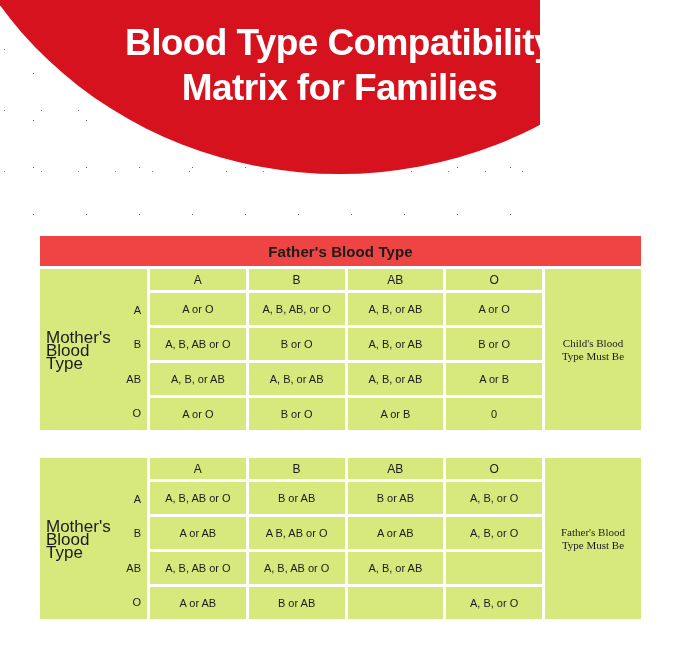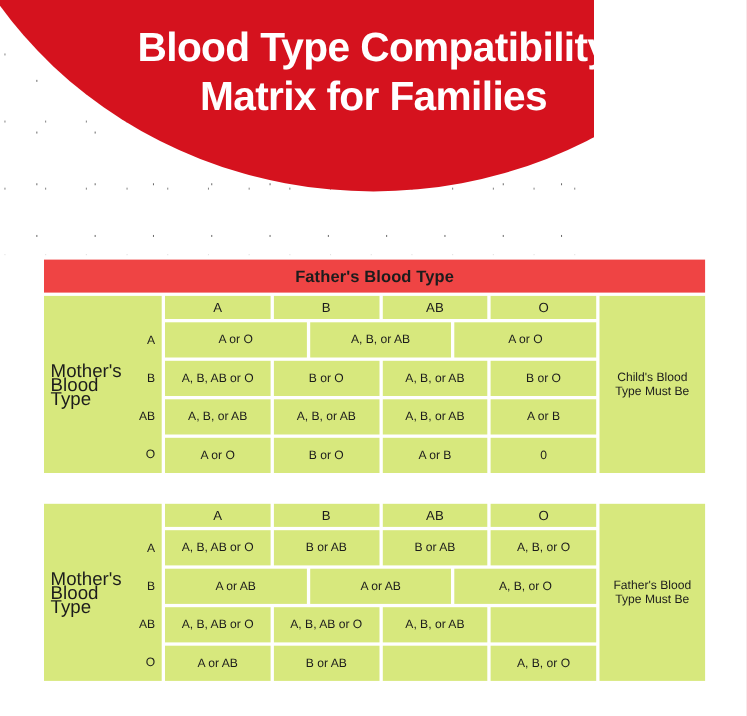--- a/index.html
+++ b/index.html
@@ -163,20 +163,21 @@
     background: #D7E87D;
     display: flex;
     align-items: center;
     justify-content: center;
     text-align: center;
     font-size: 11px;
     line-height: 13px;
     color: #1c1c1c;
     white-space: pre-line;
     margin-left: 3px;
+    font-family: Liberation Serif, serif;
   }
   .mid-gap { width: 3px; flex: 0 0 3px; }
 </style>
 </head>
 <body>
 
 <div id="header-banner">
   <div id="header-speckles"></div>
   <div id="header-arc"></div>
   <div id="banner-title">Blood Type Compatibility
@@ -204,20 +205,21 @@
     <div class="grid-col">
       <div class="grid-row header-row">
         <div class="grid-cell">A</div>
         <div class="grid-cell">B</div>
         <div class="grid-cell">AB</div>
         <div class="grid-cell">O</div>
       </div>
 
       <div class="grid-row">
         <div class="grid-cell">A or O</div>
+        <div class="grid-cell">A, B, AB, or O</div>
         <div class="grid-cell">A, B, or AB</div>
         <div class="grid-cell">A or O</div>
       </div>
 
       <div class="grid-row">
         <div class="grid-cell">A, B, AB or O</div>
         <div class="grid-cell">B or O</div>
         <div class="grid-cell">A, B, or AB</div>
         <div class="grid-cell">B or O</div>
       </div>
@@ -269,20 +271,21 @@
 
       <div class="grid-row">
         <div class="grid-cell">A, B, AB or O</div>
         <div class="grid-cell">B or AB</div>
         <div class="grid-cell">B or AB</div>
         <div class="grid-cell">A, B, or O</div>
       </div>
 
       <div class="grid-row">
         <div class="grid-cell">A or AB</div>
+        <div class="grid-cell">A B, AB or O</div>
         <div class="grid-cell">A or AB</div>
         <div class="grid-cell">A, B, or O</div>
       </div>
 
       <div class="grid-row">
         <div class="grid-cell">A, B, AB or O</div>
         <div class="grid-cell">A, B, AB or O</div>
         <div class="grid-cell">A, B, or AB</div>
         <div class="grid-cell"></div>
       </div>

